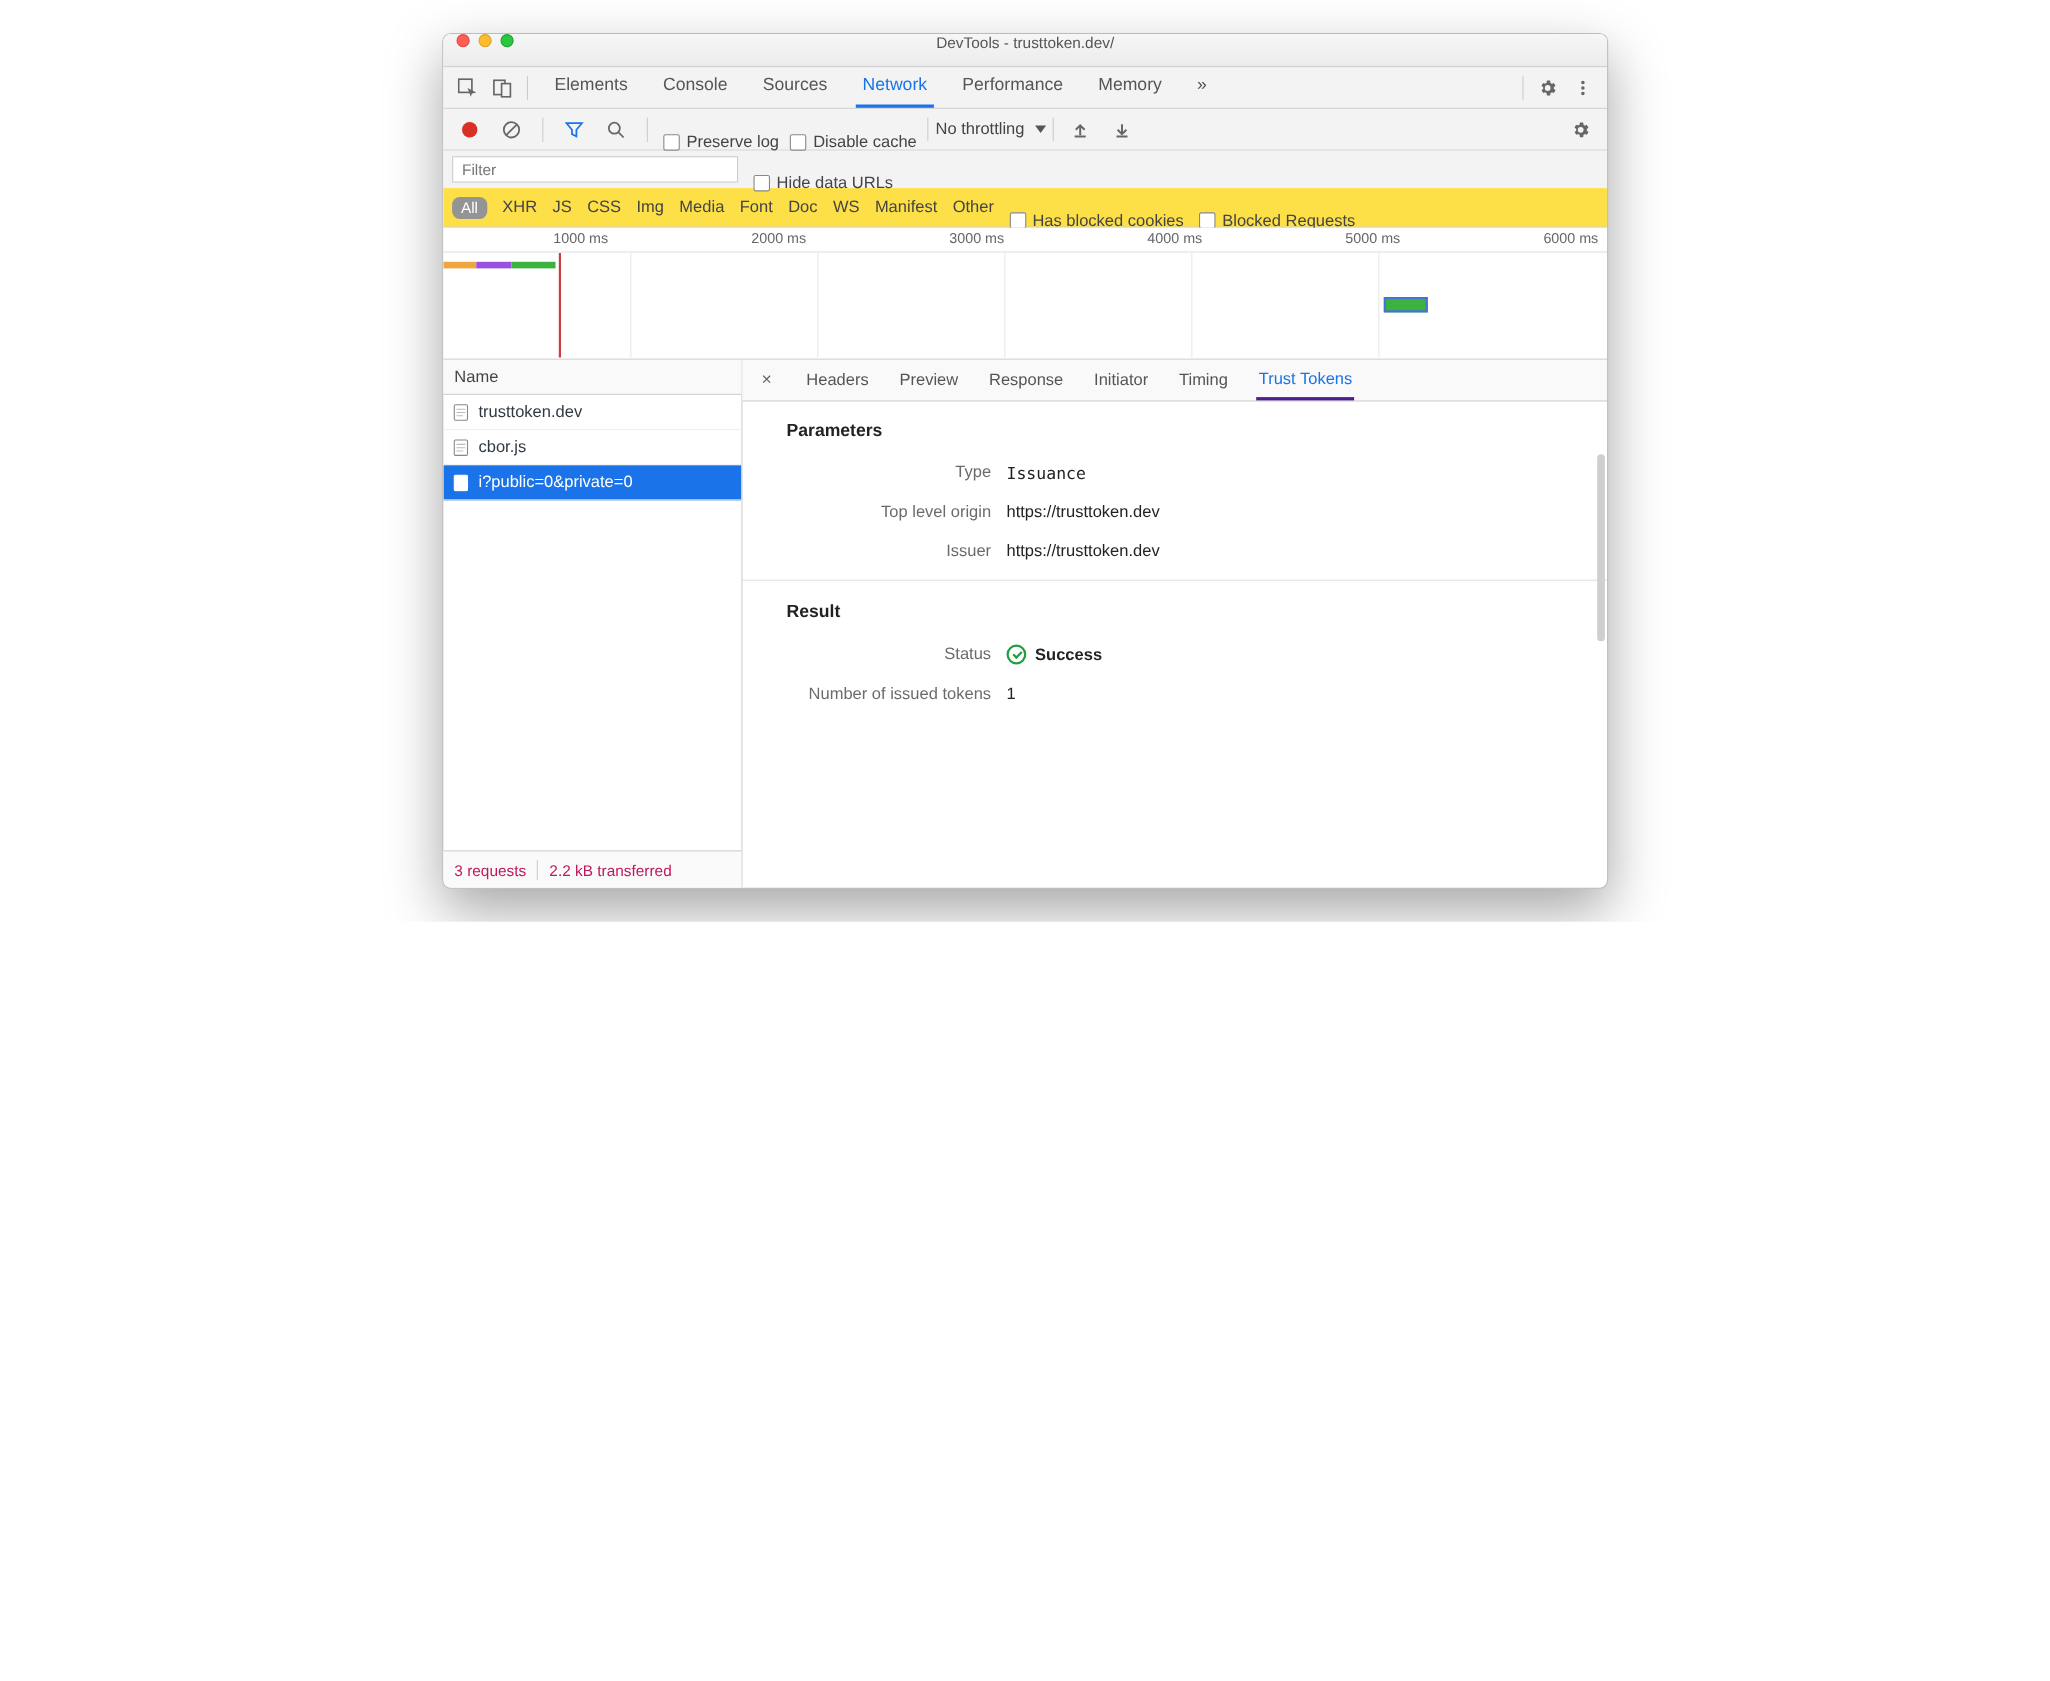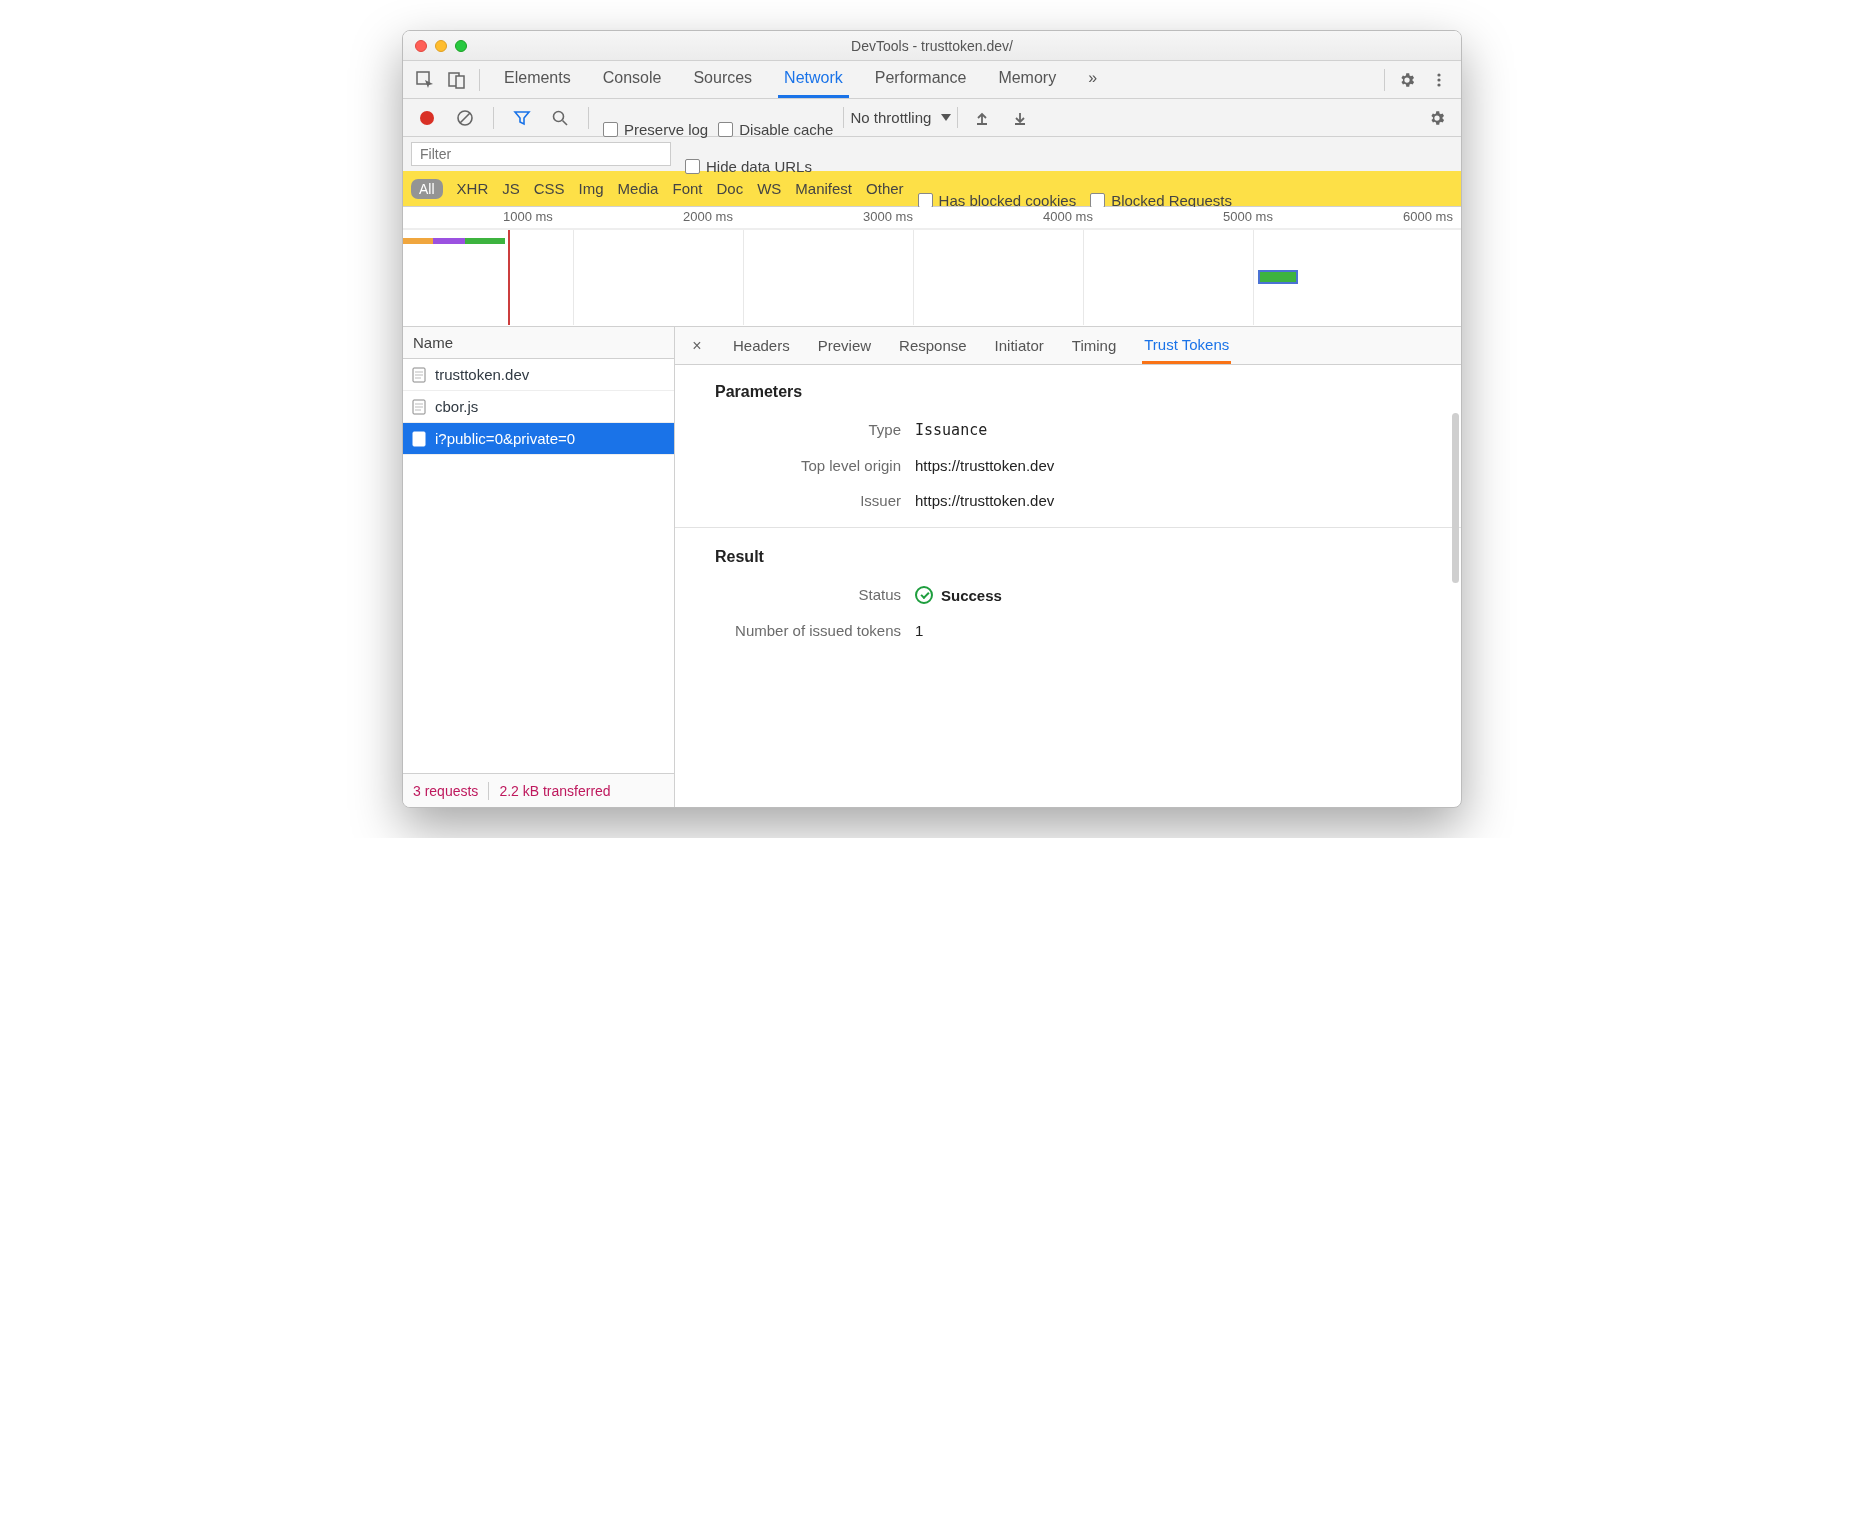--- a/index.html
+++ b/index.html
@@ -16,21 +16,20 @@
     border-radius: 8px;
     box-shadow: 0 20px 50px rgba(0,0,0,0.35);
     background: #fff;
     overflow: hidden;
   }
   
   .titlebar {
     height: 30px;
     background: linear-gradient(#f6f6f6,#ececec);
     display: flex;
-    align-items: center;
     border-bottom: 1px solid #d0d0d0;
     position: relative;
   }
   .tl-buttons { display: flex; gap: 8px; padding-left: 12px; }
   .tl-btn { width: 12px; height: 12px; border-radius: 50%; }
   .tl-close { background:#ff5f57;border:1px solid #e1483f;}
   .tl-min { background:#ffbd2e;border:1px solid #dfa022;}
   .tl-max { background:#28c940;border:1px solid #1ba125;}
   .titlebar-title {
     position: absolute; left: 0; right: 0;
@@ -94,21 +93,21 @@
   .req-row{height:32px;display:flex;align-items:center;gap:8px;padding:0 8px;font-size:15px;border-bottom:1px solid #eee;cursor:pointer;}
   .req-row.selected{background:#1a73e8;color:#fff;}
   .req-row.selected .doc-icon rect{stroke:#fff;}
   .doc-icon{width:16px;height:16px;}
   .left-footer{height:34px;border-top:1px solid #d0d0d0;display:flex;align-items:center;font-size:14px;color:#be185d;padding:0 10px;gap:10px;background:#fafafa;}
   .lf-sep{width:1px;height:18px;background:#ccc;}
   
   .right{flex:1;display:flex;flex-direction:column;}
   .detail-tabs{height:38px;border-bottom:1px solid #d0d0d0;display:flex;align-items:center;gap:24px;padding:0 12px;background:#f9f9f9;}
   .detail-tab{font-size:15px;color:#555;padding:8px 2px;cursor:pointer;}
-  .detail-tab.active{color:#1a73e8;border-bottom:3px solid #f97316;}
+  .detail-tab.active{color:#1a73e8;border-bottom:3px solid #4c1d95;}
   .close-x{width:20px;text-align:center;color:#666;font-size:16px;cursor:pointer;}
   .detail-body{flex:1;overflow:auto;padding:18px 24px 10px 40px;position:relative;}
   .sect-title{font-weight:700;font-size:16px;color:#222;margin-bottom:20px;}
   .kv{display:flex;margin:12px 0 18px 0;}
   .kv .k{width:200px;text-align:right;color:#6b6b6b;font-size:15px;padding-right:14px;}
   .kv .v{font-size:15px;color:#222;}
   .kv .v.mono{font-family:Menlo,monospace;}
   .hr{height:1px;background:#e2e2e2;margin:18px -24px 20px -40px;}
   .success{display:flex;align-items:center;gap:8px;font-weight:700;color:#222;}
   .succ-icon{width:18px;height:18px;border:2px solid #1e9e3e;border-radius:50%;position:relative;}

